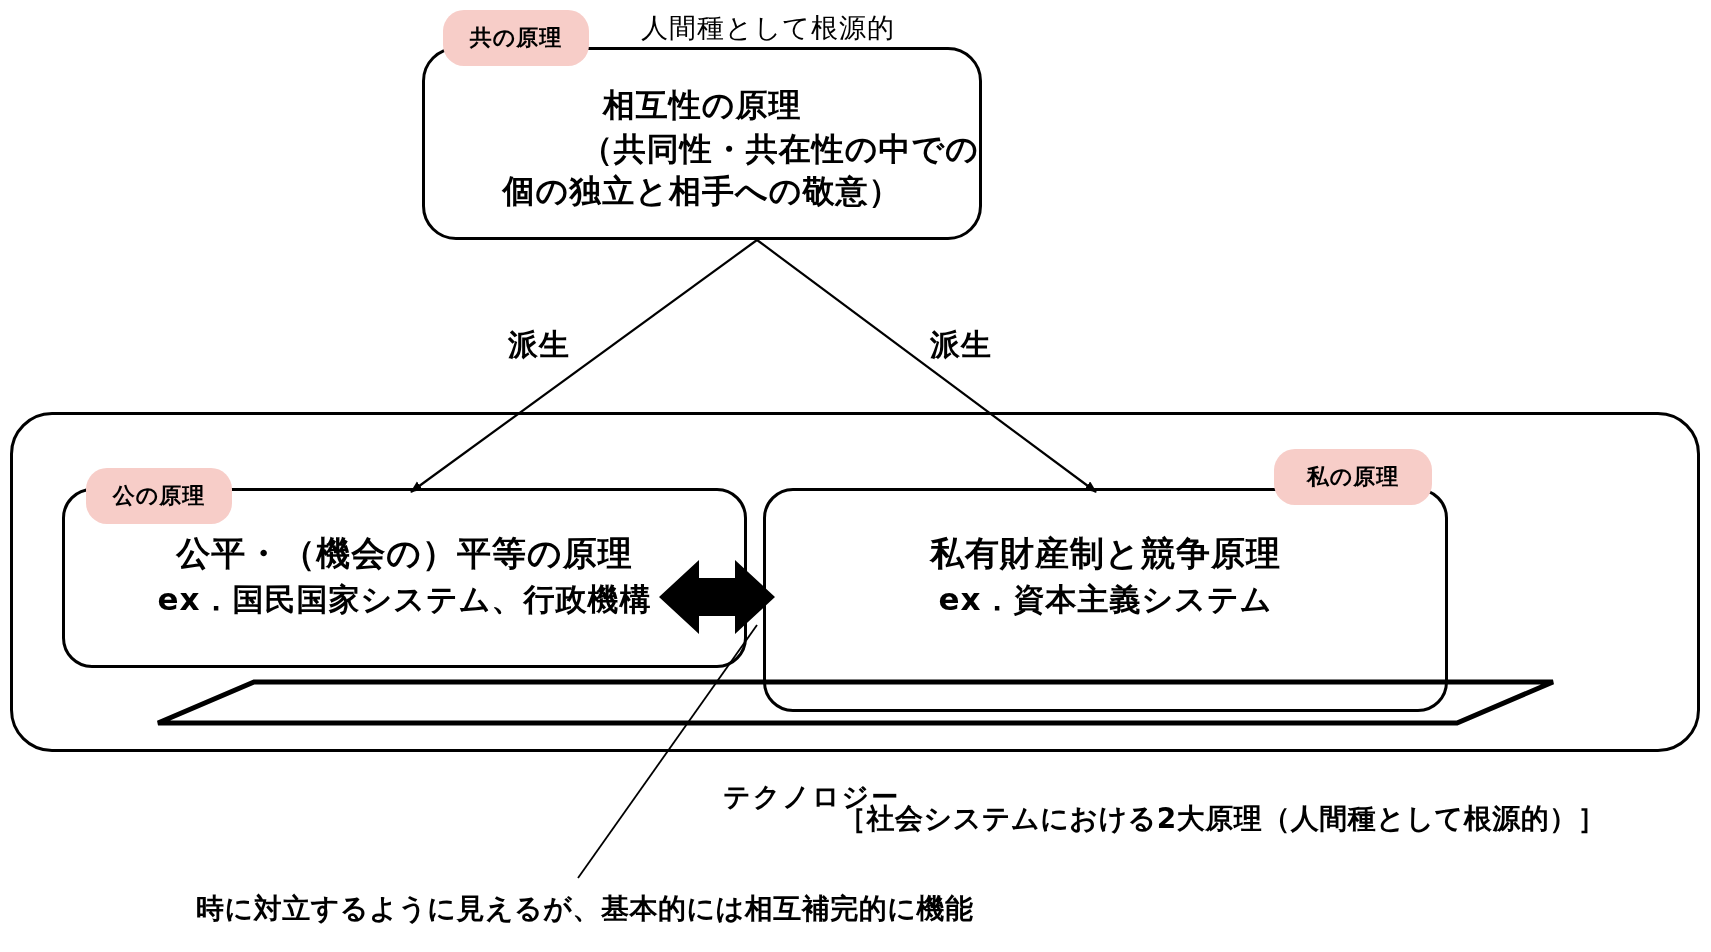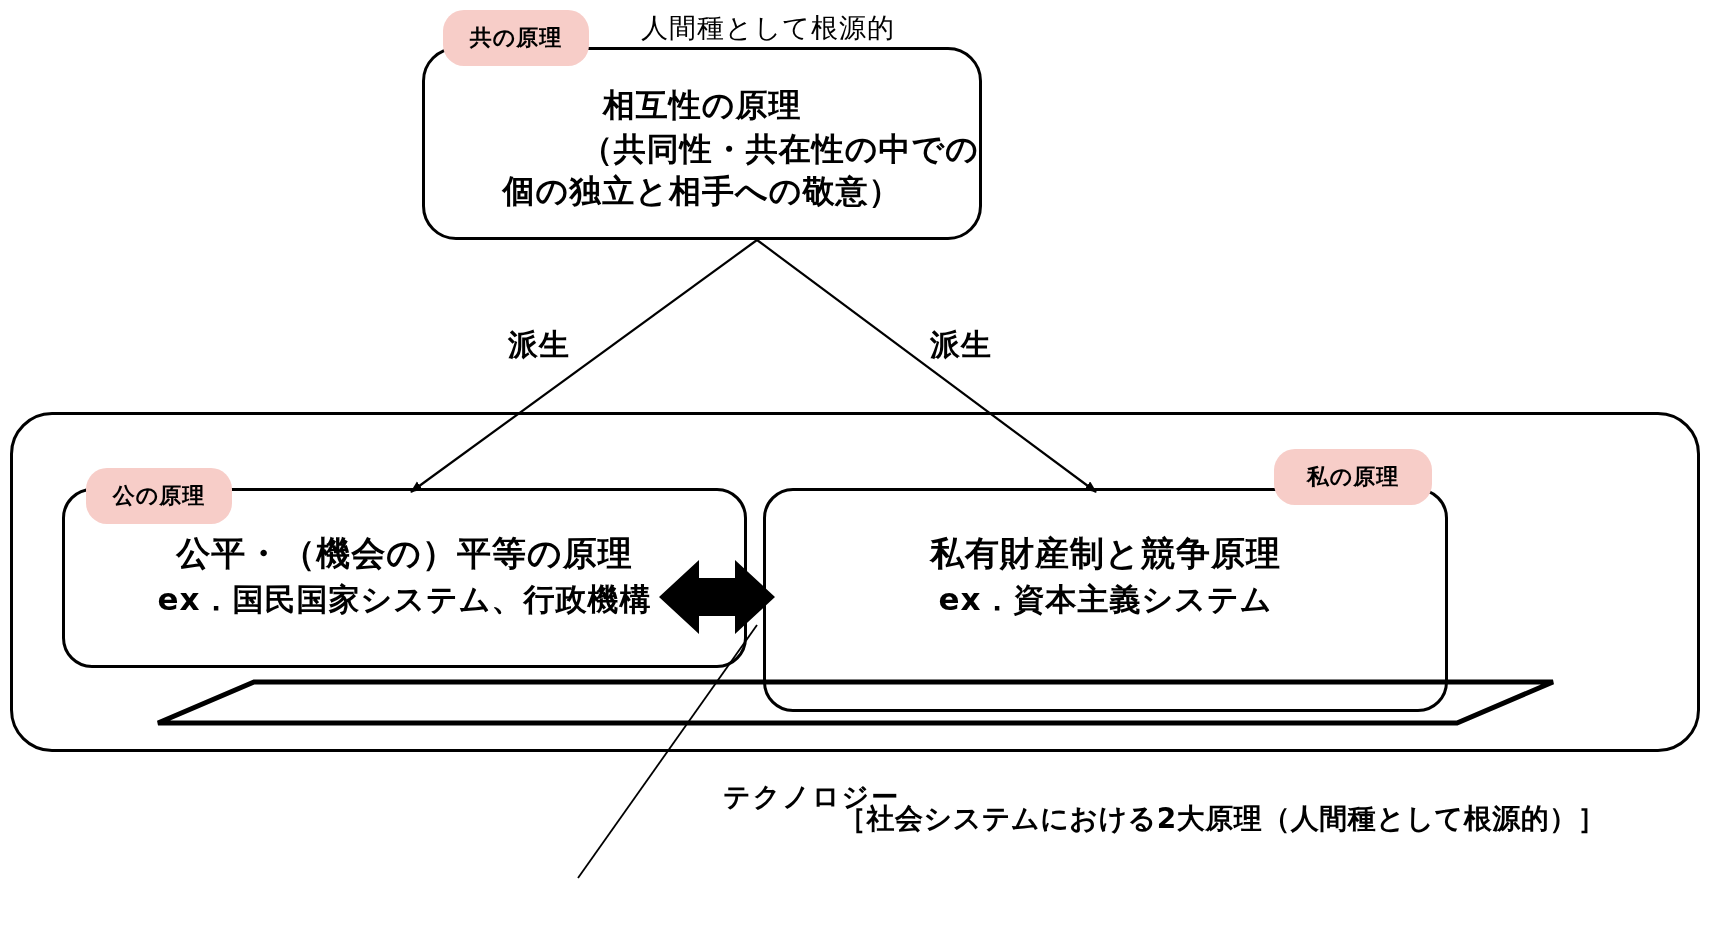--- a/index.html
+++ b/index.html
@@ -88,20 +88,21 @@
   <div class="tag" style="left:1274px;top:449px;width:158px;height:56px;">私の原理</div>
 
   <div class="txt med" style="left:508px;top:325px;">派生</div>
 
   <div class="txt med" style="left:930px;top:325px;">派生</div>
 
   <div class="tech-label" style="left:723px;top:759px;margin-top:20px;">テクノロジー</div>
 
   <div class="txt cap" style="left:838px;top:800px;font-size:28px;">［社会システムにおける2大原理（人間種として根源的）］</div>
 
+  <div class="txt cap" style="left:196px;top:890px;font-size:28px;">時に対立するように見えるが、基本的には相互補完的に機能</div>
 
   <svg class="layer" viewBox="0 0 1711 952">
     <defs>
       <marker id="arrowThin" markerWidth="14" markerHeight="14" refX="11" refY="5" orient="auto" markerUnits="userSpaceOnUse">
         <path d="M0,0 L12,5 L0,10 z" fill="#000"></path>
       </marker>
     </defs>
 
     <g>
       <line x1="757" y1="240" x2="411" y2="492" stroke="#000" stroke-width="2.2" marker-end="url(#arrowThin)"></line>

